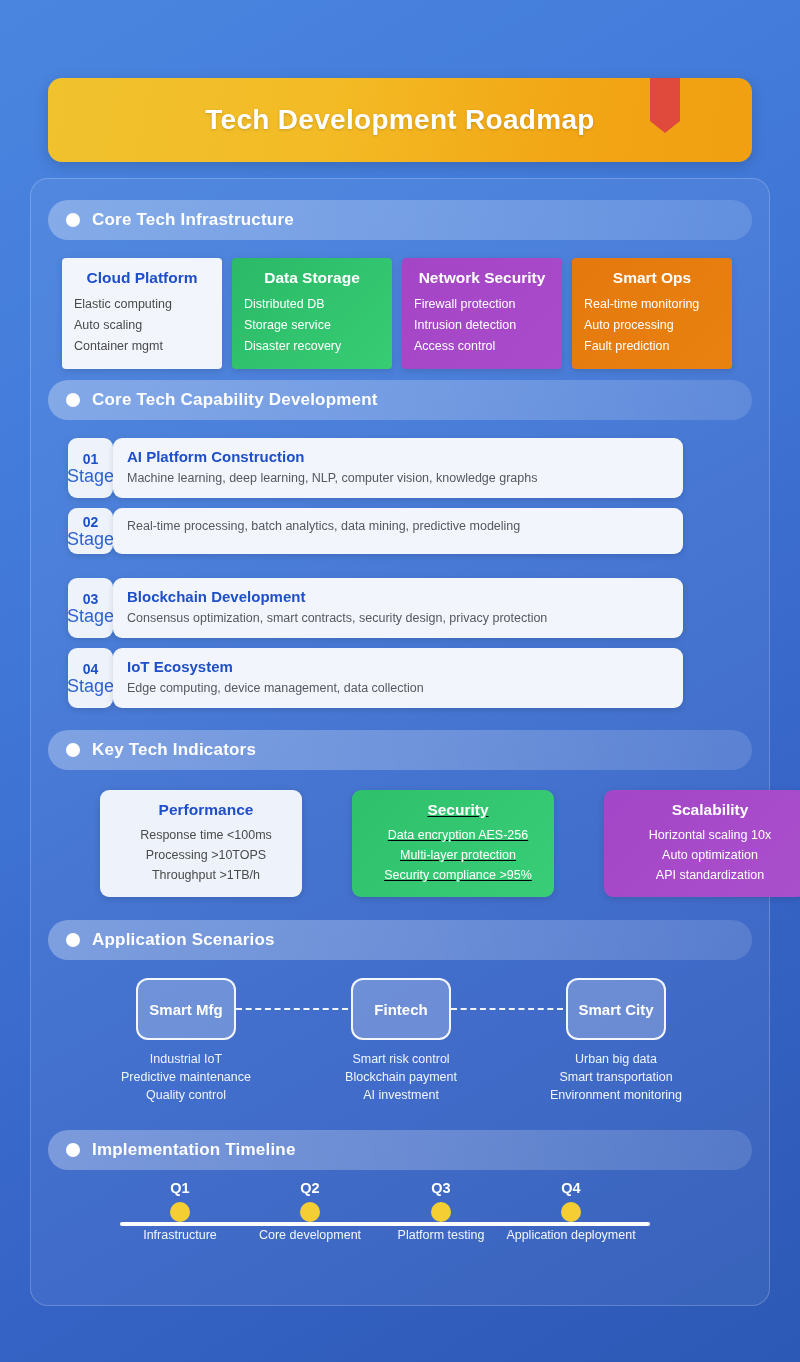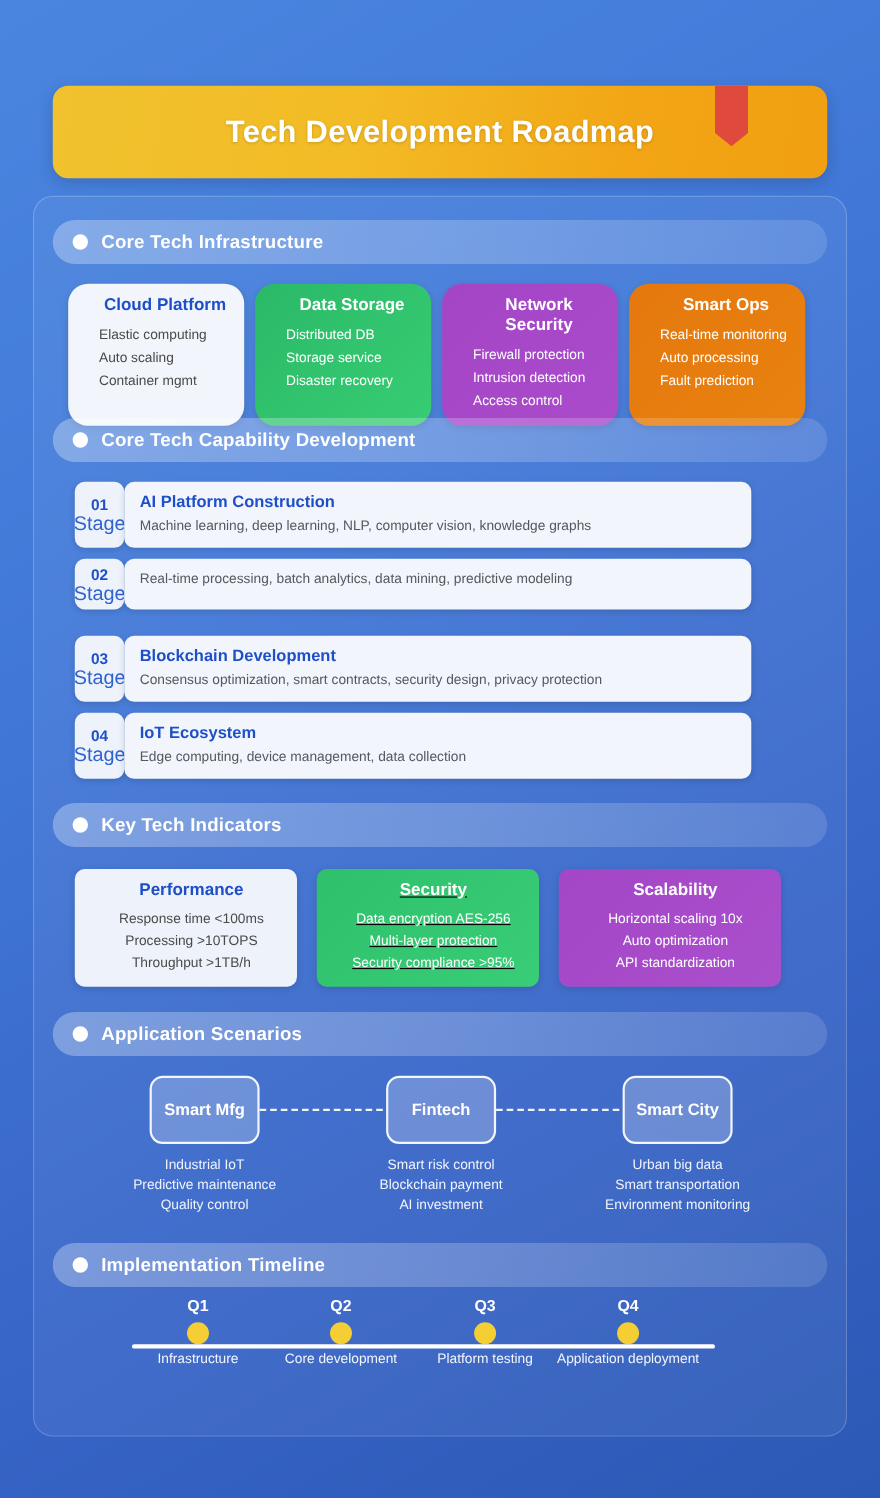--- a/index.html
+++ b/index.html
@@ -47,21 +47,21 @@
   }
   .pill-dot {
     width:14px; height:14px; border-radius:50%; background:#ffffff;
     margin-right:12px; flex:none;
   }
   .pill-label { color:#fff; font-size:17px; font-weight:bold; letter-spacing:.2px; }
 
   
   .infra-row { position:absolute; left:62px; top:258px; width:676px; display:flex; gap:10px; }
   .infra-card {
-    width:160px; border-radius:18px; padding:11px 12px 12px 28px;
+    width:160px; border-radius:4px; padding:11px 12px 12px 12px;
     box-shadow:0 2px 7px rgba(0,0,0,.13);
   }
   .infra-card.white { background:#f2f6fc; }
   .infra-card.green  { background:linear-gradient(135deg,#2bb968 0%,#37cd73 100%); }
   .infra-card.purple { background:linear-gradient(135deg,#a445c6 0%,#a94bcb 100%); }
   .infra-card.orange { background:linear-gradient(135deg,#e5780e 0%,#e8820f 100%); }
   .infra-title { font-size:15.5px; font-weight:bold; text-align:center; margin-bottom:7px; }
   .infra-card.white  .infra-title { color:#1e4fc9; }
   .infra-card.green  .infra-title,
   .infra-card.purple .infra-title,
@@ -86,20 +86,21 @@
     padding:8px 14px 9px 14px; box-shadow:0 2px 6px rgba(0,0,0,.13);
   }
   .stage-title { color:#1e4fc9; font-size:15px; font-weight:bold; line-height:22px; }
   .stage-desc  { color:#55585e; font-size:12.5px; line-height:21px; }
 
   
   .ind-row { position:absolute; left:68px; top:790px; display:flex; gap:18px; }
   .ind-card {
     width:202px; border-radius:9px; padding:11px 10px 12px 20px;
     box-shadow:0 2px 7px rgba(0,0,0,.13);
+    margin-left:32px;
   }
   .ind-card.white  { background:#eef3fb; }
   .ind-card.green  { background:linear-gradient(135deg,#2ec06b 0%,#3acd77 100%);text-decoration:underline; }
   .ind-card.purple { background:linear-gradient(135deg,#a346c7 0%,#aa4fcc 100%); }
   .ind-title { font-size:15.5px; font-weight:bold; text-align:center; margin-bottom:6px; }
   .ind-card.white .ind-title { color:#1e4fc9; }
   .ind-card.green .ind-title, .ind-card.purple .ind-title { color:#fff; }
   .ind-item { font-size:12.5px; line-height:20px; text-align:center; }
   .ind-card.white .ind-item { color:#4a4a4a; }
   .ind-card.green .ind-item, .ind-card.purple .ind-item { color:#fff; }

